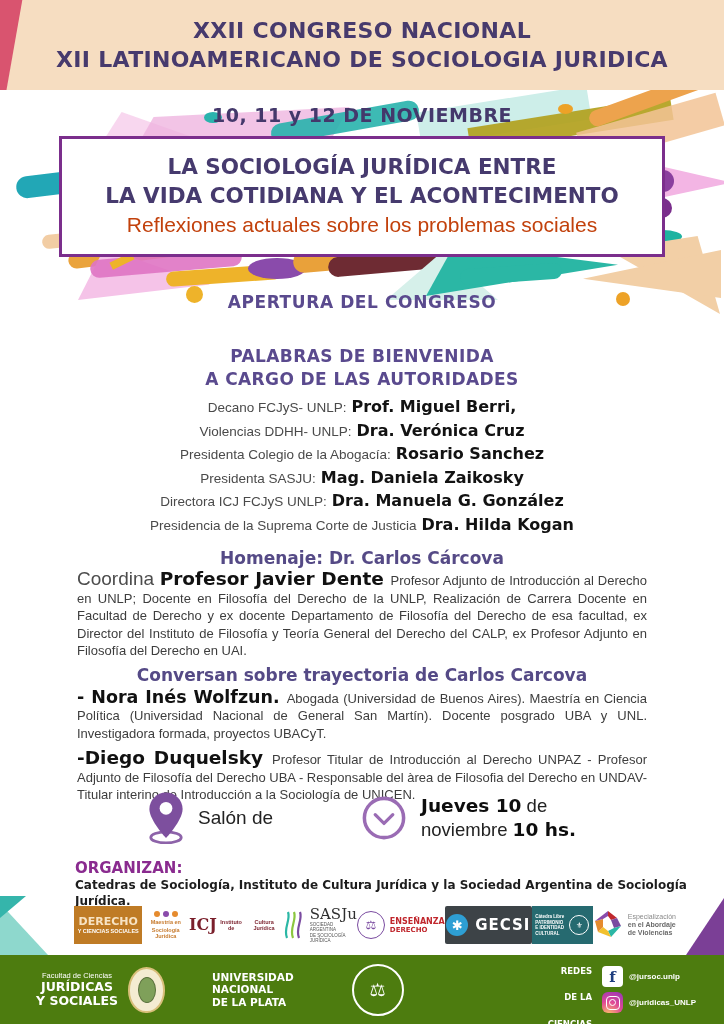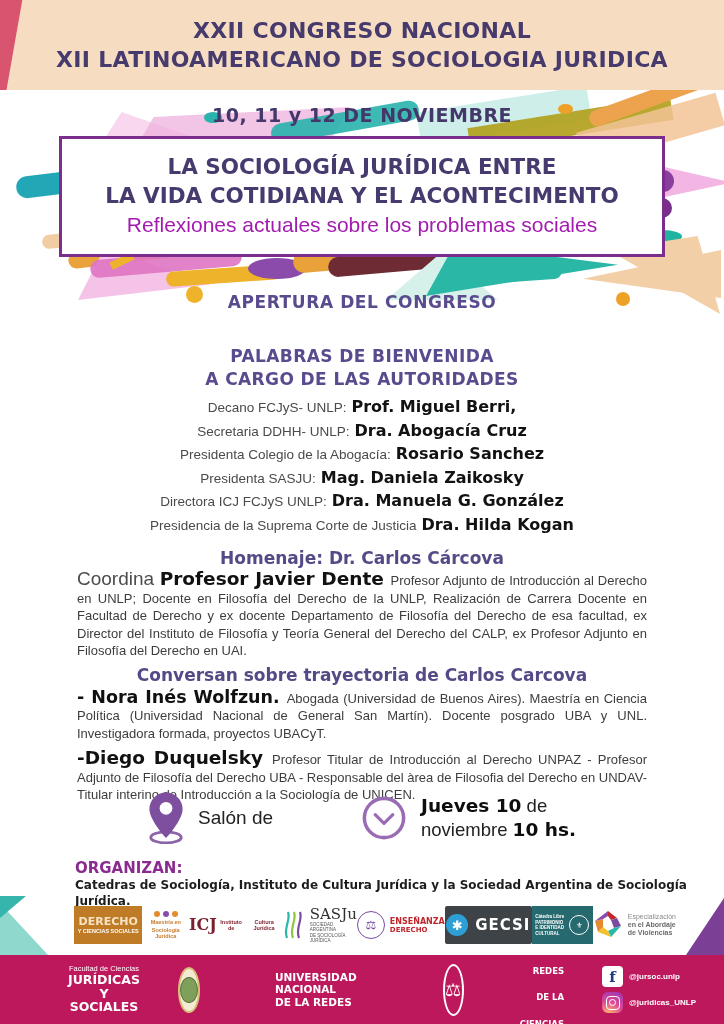--- a/index.html
+++ b/index.html
@@ -52,21 +52,21 @@
   .d-tealcorner2{left:0;top:896px;width:26px;height:22px;background:#35b5ab;clip-path:polygon(0 0,100% 0,0 100%);}
   .d-purpcorner{right:0;top:898px;width:38px;height:57px;background:#7b3f96;clip-path:polygon(100% 0,100% 100%,0 100%);}
   
   .content{position:absolute;top:90px;left:0;right:0;z-index:1;text-align:center;}
   .date-banner{margin-top:12px;font-family:"DejaVu Sans",sans-serif;font-weight:bold;
                font-size:19px;color:#44386b;letter-spacing:.5px;line-height:26px;position:relative;}
   .title-box{margin:8px auto 0;width:588px;background:#fff;border:3px solid #7b2e8c;
              padding:13px 6px 15px;position:relative;}
   .title-box .bold-line{font-family:"DejaVu Sans",sans-serif;font-weight:bold;font-size:21.5px;
              color:#463a6e;line-height:29px;}
-  .title-box .sub-line{font-size:21px;color:#a21caf;line-height:29px;font-family:"Liberation Sans",sans-serif;}
+  .title-box .sub-line{font-size:21px;color:#c2410c;line-height:29px;font-family:"Liberation Sans",sans-serif;}
   .apertura{margin-top:34px;font-family:"DejaVu Sans",sans-serif;font-weight:bold;font-size:17px;
             color:#5a4a8e;letter-spacing:.6px;line-height:22px;}
   .palabras{margin-top:32px;font-family:"DejaVu Sans",sans-serif;font-weight:bold;font-size:17px;
             color:#5a4a8e;letter-spacing:.4px;line-height:23px;}
   .auth-list{margin-top:5px;}
   .auth-row{line-height:22.5px;white-space:nowrap;}
   .auth-role{font-size:13.5px;color:#4a4a4a;}
   .auth-name{font-family:"DejaVu Sans",sans-serif;font-weight:bold;font-size:16px;color:#121212;margin-left:5px;}
   .homenaje-h{margin-top:10px;font-family:"DejaVu Sans",sans-serif;font-weight:bold;font-size:17px;
               color:#554a86;line-height:22px;}
@@ -115,22 +115,22 @@
   .lg-gecsi .tx{font-family:"DejaVu Sans",sans-serif;font-weight:bold;font-size:15px;color:#fff;letter-spacing:1px;}
   .lg-catedra{width:66px;height:38px;background:#266a70;justify-content:center;gap:5px;}
   .lg-catedra .col{display:flex;flex-direction:column;}
   .lg-catedra .tx{font-size:4.5px;color:#fff;line-height:5.5px;font-weight:bold;text-align:left;}
   .cat-seal{width:18px;height:18px;border:1px solid #fff;border-radius:50%;display:flex;align-items:center;
             justify-content:center;color:#fff;font-size:8px;}
   .lg-viol .col{display:flex;flex-direction:column;}
   .lg-viol .tx{font-size:7px;color:#8a8a8a;line-height:8px;text-align:left;}
   .lg-viol .tx b{color:#6a6a6a;}
   
-  .footer{position:absolute;left:0;right:0;bottom:0;height:69px;background:#be185d;z-index:2;
-          display:flex;align-items:center;padding:0 28px 0 68px;box-sizing:border-box;color:#fff;gap:28px;}
+  .footer{position:absolute;left:0;right:0;bottom:0;height:69px;background:#4d7c0f;z-index:2;
+          display:flex;align-items:center;padding:0 28px 0 36px;box-sizing:border-box;color:#fff;}
   .fcjys{text-align:center;margin-right:10px;}
   .fcjys .s{font-size:7.5px;line-height:8px;}
   .fcjys .b{font-family:"DejaVu Sans",sans-serif;font-weight:bold;font-size:12.5px;line-height:13.5px;}
   .shield{width:33px;height:42px;border-radius:50% 50% 48% 48%;background:#f4ecd2;border:2px solid #d8bf7a;
           margin-right:9px;display:flex;align-items:center;justify-content:center;}
   .shield i{width:16px;height:24px;border-radius:50%;background:#7fa05a;display:block;border:1px solid #59713c;}
   .unlp{text-align:left;}
   .unlp div{font-family:"DejaVu Sans",sans-serif;font-weight:bold;font-size:10.5px;line-height:12.5px;margin-left:38px;}
   .colegio-seal{width:48px;height:48px;border:2.5px solid #fff;border-radius:50%;margin-left:58px;
                 display:flex;align-items:center;justify-content:center;font-size:18px;color:#fff;}
@@ -211,21 +211,21 @@
     <div class="palabras">
       <div>PALABRAS DE BIENVENIDA</div>
       <div>A CARGO DE LAS AUTORIDADES</div>
     </div>
 
     <div class="auth-list">
       <div class="auth-row">
         <span class="auth-role">Decano FCJyS- UNLP:</span><span class="auth-name">Prof. Miguel Berri,</span>
       </div>
       <div class="auth-row">
-        <span class="auth-role">Secretaria DDHH- UNLP:</span><span class="auth-name">Dra. Abogacía Cruz</span>
+        <span class="auth-role">Violencias DDHH- UNLP:</span><span class="auth-name">Dra. Verónica Cruz</span>
       </div>
       <div class="auth-row">
         <span class="auth-role">Presidenta Colegio de la Abogacía:</span><span class="auth-name">Rosario Sanchez</span>
       </div>
       <div class="auth-row">
         <span class="auth-role">Presidenta SASJU:</span><span class="auth-name">Mag. Daniela Zaikosky</span>
       </div>
       <div class="auth-row">
         <span class="auth-role">Directora ICJ FCJyS UNLP:</span><span class="auth-name">Dra. Manuela G. González</span>
       </div>
@@ -349,21 +349,21 @@
       <div class="s">Facultad de Ciencias</div>
       <div class="b">JURÍDICAS</div>
       <div class="b">Y SOCIALES</div>
     </div>
     <div class="shield">
         <i></i>
       </div>
     <div class="unlp">
       <div>UNIVERSIDAD</div>
       <div>NACIONAL</div>
-      <div>DE LA REDES</div>
+      <div>DE LA PLATA</div>
     </div>
     <div class="colegio-seal">⚖</div>
     <div class="foot-spacer"></div>
     <div class="redes">
       <div>REDES</div>
       <div>DE LA</div>
       <div>CIENCIAS</div>
     </div>
     <div class="social-col">
       <div class="social-row">

